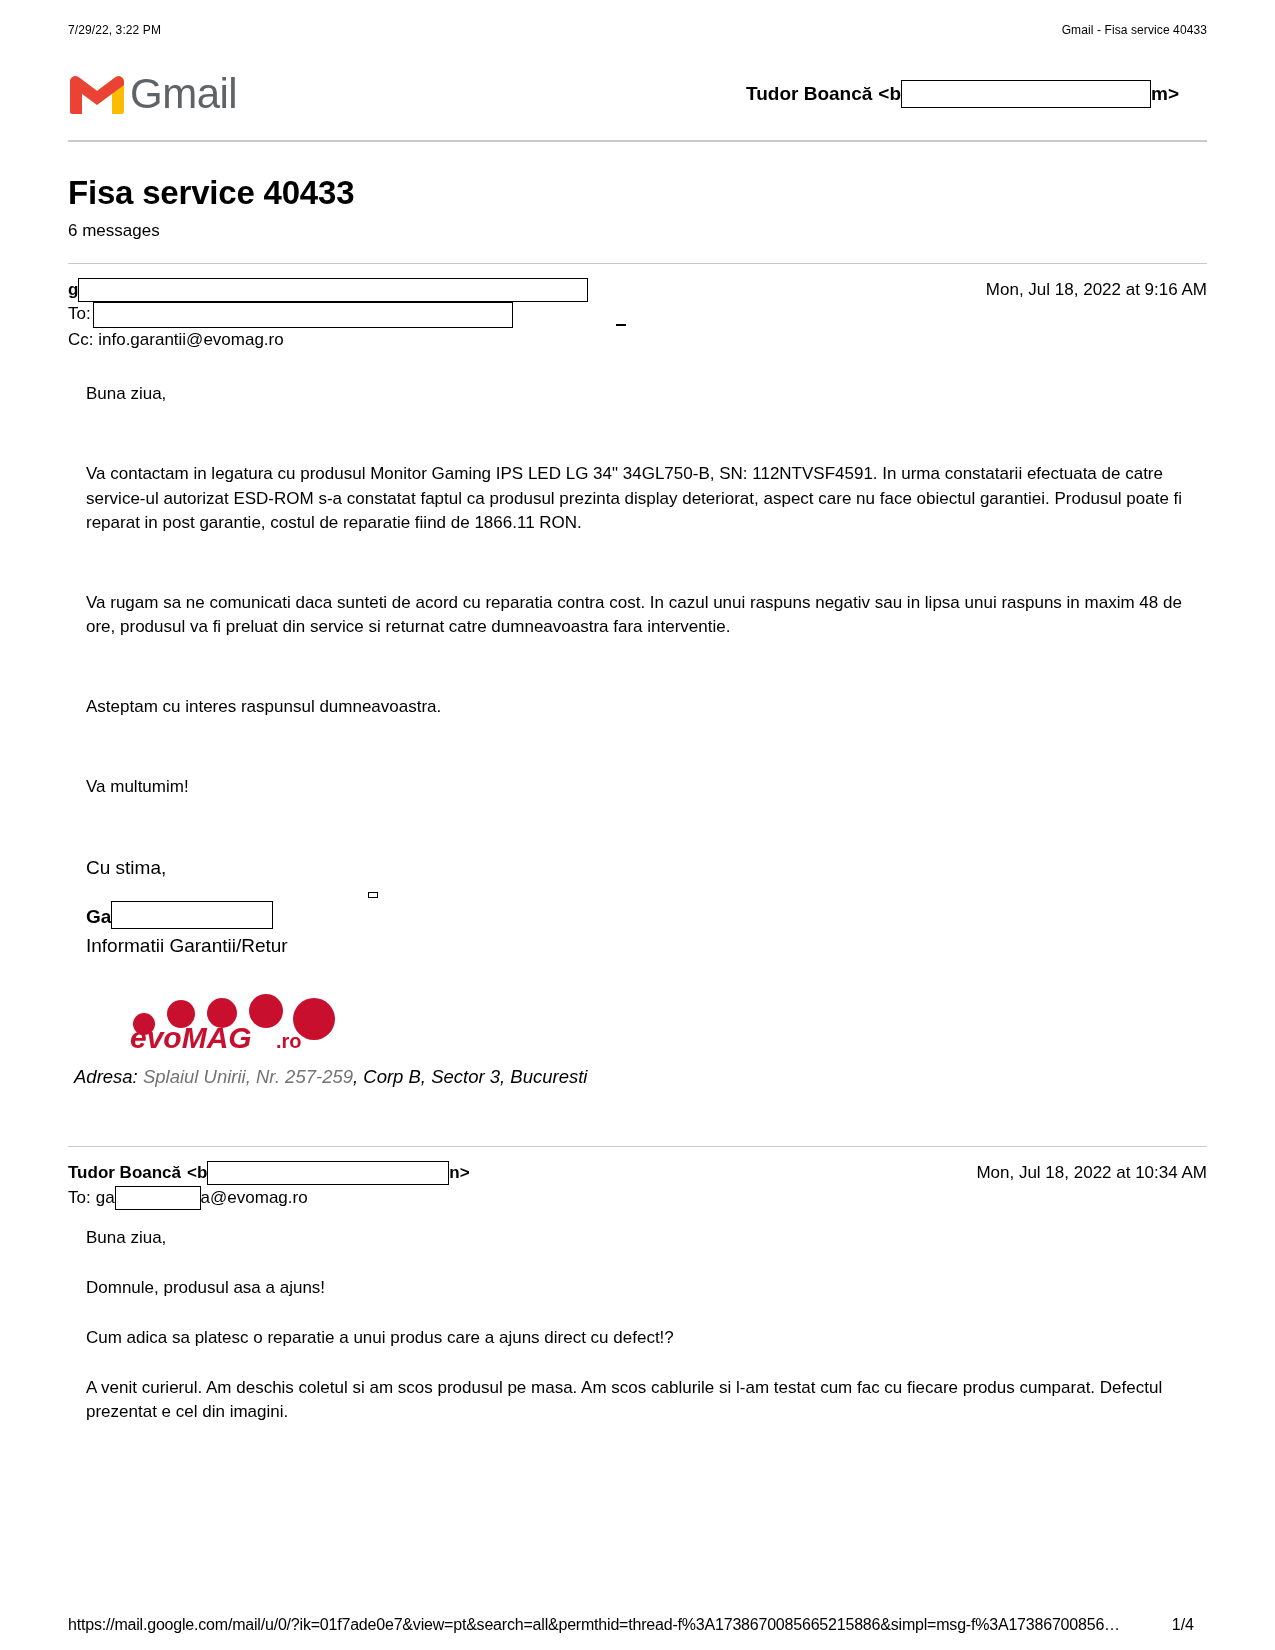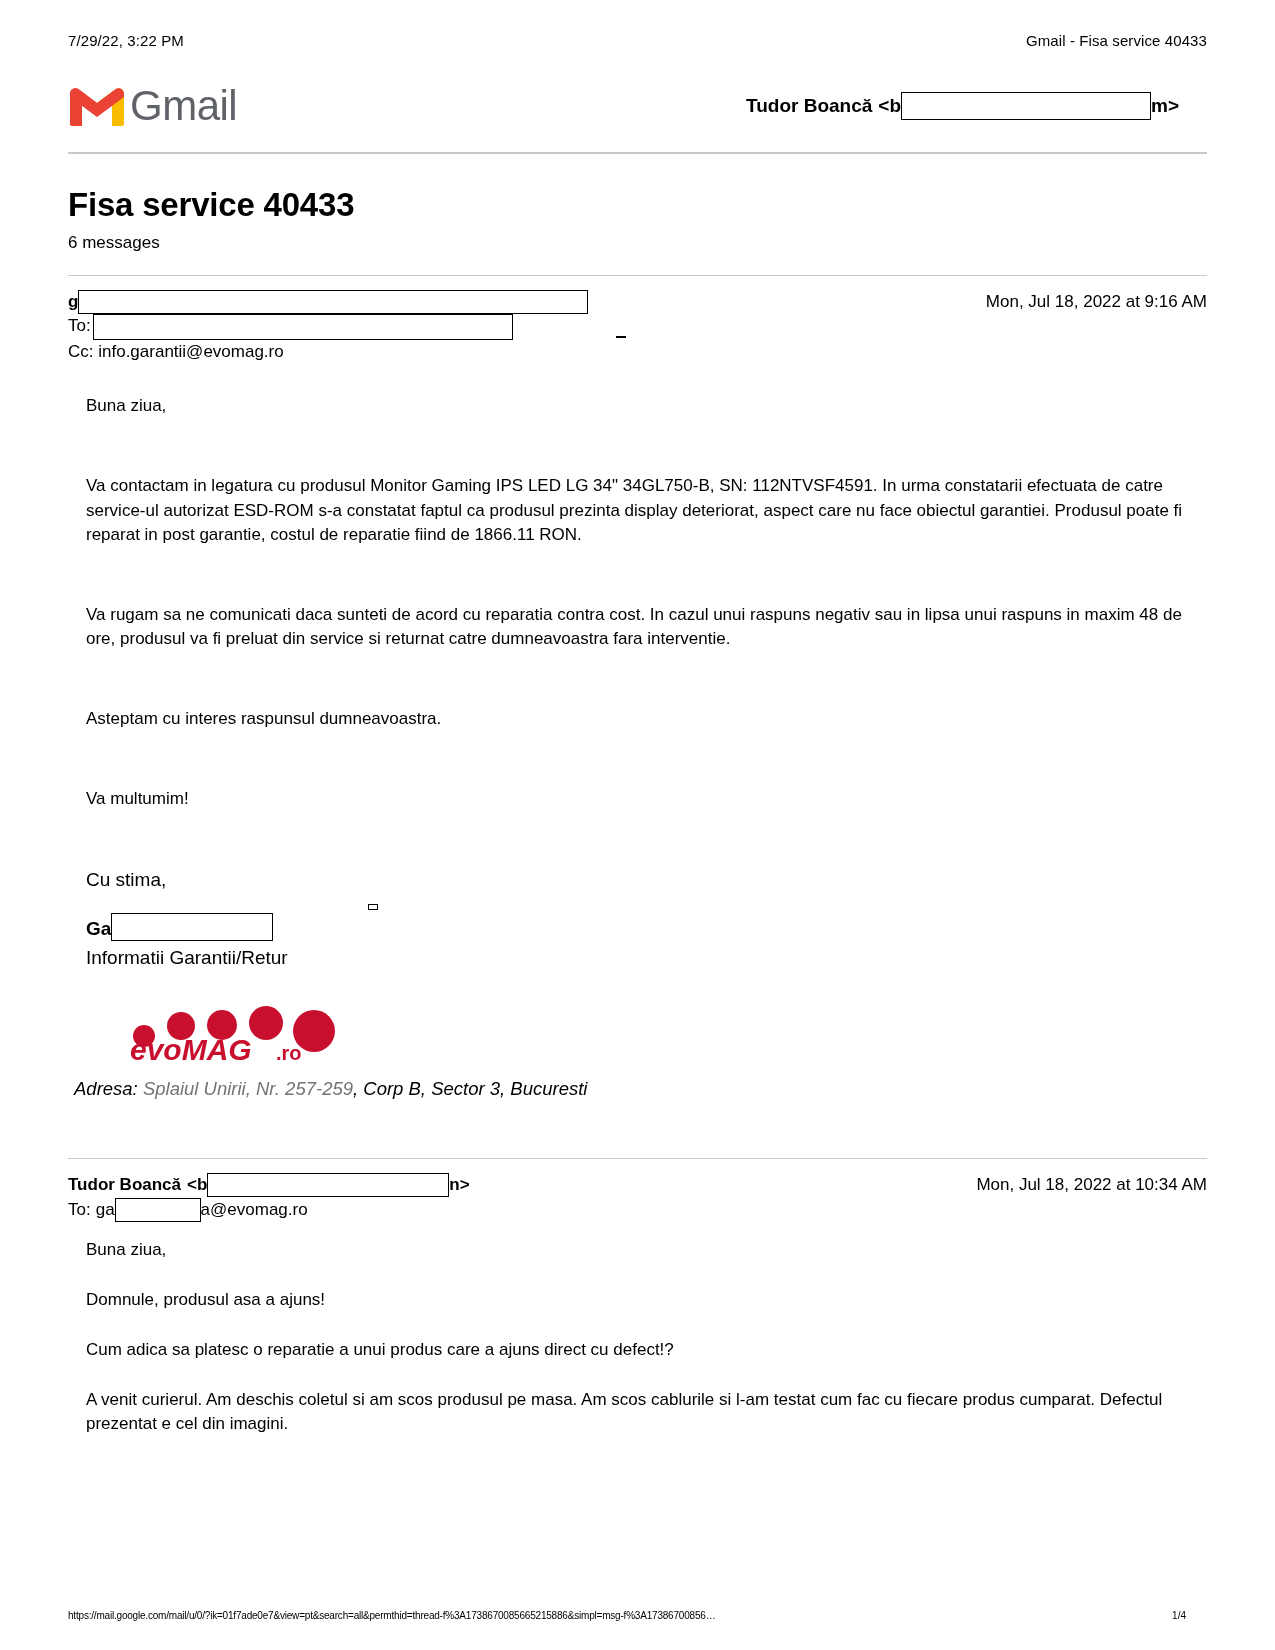--- a/index.html
+++ b/index.html
@@ -21,23 +21,23 @@
     height: 1650px;
     box-sizing: border-box;
     padding: 0 68px;
   }
 
   
   .print-header {
     display: flex;
     justify-content: space-between;
     align-items: baseline;
-    font-size: 15px;
+    font-size: 12px;
     color: #000;
-    padding-top: 32px;
+    padding-top: 23px;
     letter-spacing: 0.1px;
   }
   .print-header .ph-right {
   }
 
   
   .brand-row {
     display: flex;
     align-items: center;
     justify-content: space-between;
@@ -182,29 +182,29 @@
     padding-left: 18px;
     margin-top: 16px;
   }
   .body2 p { margin: 0 0 26px 0; }
 
   
   .footer {
     position: absolute;
     left: 68px;
     right: 68px;
-    bottom: 29px;
+    bottom: 16px;
     display: flex;
     justify-content: space-between;
     align-items: baseline;
-    font-size: 10px;
+    font-size: 16px;
     color: #000;
   }
   .footer .url { letter-spacing: -0.2px; }
-  .footer .pageno { margin-right: 21px; }
+  .footer .pageno { margin-right: 13px; }
 </style>
 </head>
 <body>
 
 <div class="page">
 
   <div class="print-header">
     <span>7/29/22, 3:22 PM</span>
     <span class="ph-right">Gmail - Fisa service 40433</span>
   </div>

